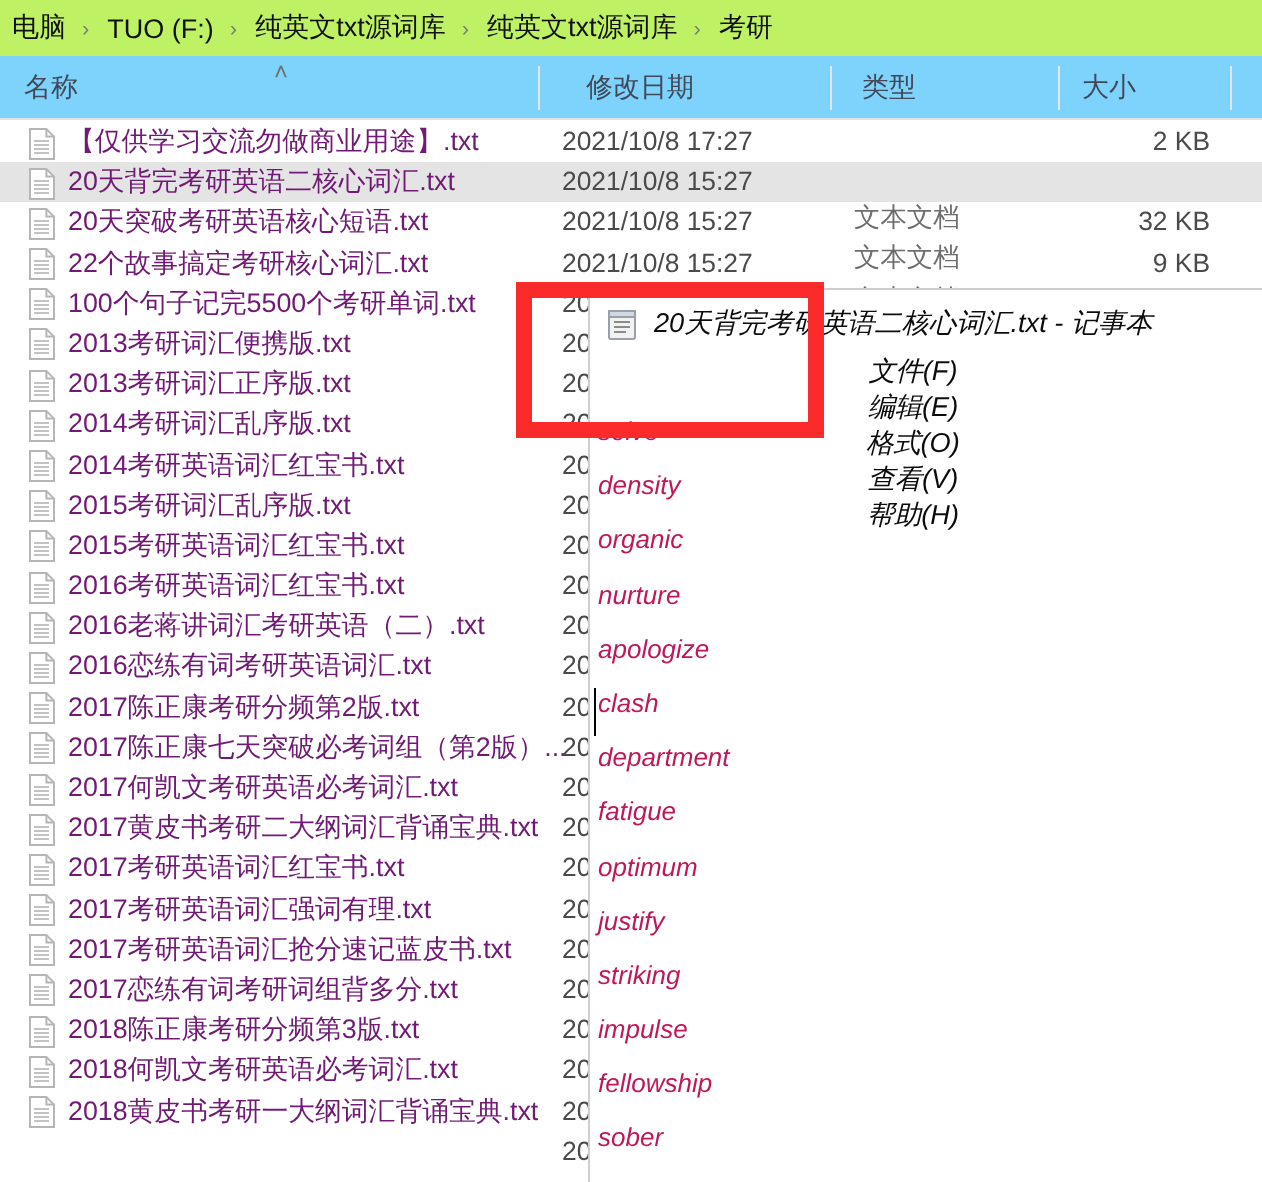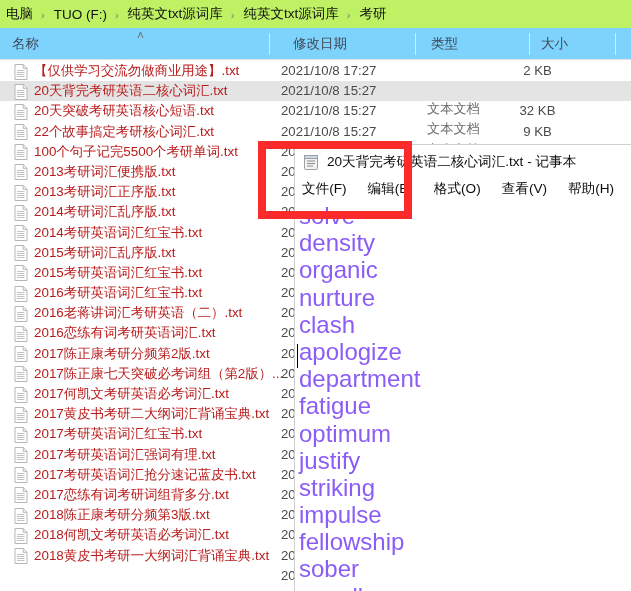--- a/index.html
+++ b/index.html
@@ -98,21 +98,21 @@
     width: 14px; height: 16px;
   }
   .ficon svg { display: block; }
 
   .fname {
     position: absolute;
     left: 34px; top: 0;
     height: 20.2px;
     line-height: 20.2px;
     font-size: 13.4px;
-    color: #b91c1c;
+    color: #701a75;
     white-space: nowrap;
   }
   .fdate {
     position: absolute;
     left: 281px; top: 0;
     height: 20.2px;
     line-height: 20.2px;
     font-size: 13.2px;
     color: #4a4a4a;
     white-space: nowrap;
@@ -129,34 +129,35 @@
     margin-top: 18px;
   }
   .fsize {
     position: absolute;
     left: 470px; width: 135px;
     top: 0;
     height: 20.2px;
     line-height: 20.2px;
     font-size: 13.2px;
     color: #4a4a4a;
-    text-align: center;
+    text-align: right;
     white-space: nowrap;
   }
 
   
   .notepad {
     position: absolute;
     left: 294px; top: 144px;
     width: 337px;
     height: 447px;
     background: #ffffff;
     border-left: 1px solid #cfcfcf;
     border-top: 1px solid #cfcfcf;
     overflow: hidden;
+    font-style: italic;
   }
   .np-title {
     position: absolute;
     left: 0; top: 4px;
     width: 337px; height: 26px;
     display: flex;
     align-items: center;
     padding-left: 8px;
     white-space: nowrap;
   }
@@ -169,42 +170,43 @@
     font-size: 13.6px;
     color: #0c0c0c;
   }
   .np-menu {
     position: absolute;
     left: 0; top: 32px;
     width: 337px; height: 24px;
     display: flex;
     align-items: center;
     padding-left: 7px;
+    flex-direction: column;
   }
   .np-menu-item {
     font-size: 13.6px;
     color: #0c0c0c;
     margin-right: 21px;
     white-space: nowrap;
     cursor: default;
   }
   .np-body {
     position: absolute;
     left: 0; top: 57px;
     width: 337px;
     height: 390px;
     padding-left: 4px;
     overflow: hidden;
   }
   .np-line {
     position: relative;
     height: 27.2px;
     line-height: 27.2px;
-    font-size: 24px;
-    color: #8b5cf6;
+    font-size: 13px;
+    color: #be185d;
     white-space: nowrap;
   }
   .np-caret {
     position: absolute;
     left: 2px; top: 199px;
     width: 1px; height: 24px;
     background: #000000;
   }
 
   
@@ -678,22 +680,22 @@
         <span class="np-menu-item">编辑(E)</span>
         <span class="np-menu-item">格式(O)</span>
         <span class="np-menu-item">查看(V)</span>
         <span class="np-menu-item">帮助(H)</span>
       </div>
     <div class="np-body" id="np-body">
         <div class="np-line">solve</div>
         <div class="np-line">density</div>
         <div class="np-line">organic</div>
         <div class="np-line">nurture</div>
+        <div class="np-line">apologize</div>
         <div class="np-line">clash</div>
-        <div class="np-line">apologize</div>
         <div class="np-line">department</div>
         <div class="np-line">fatigue</div>
         <div class="np-line">optimum</div>
         <div class="np-line">justify</div>
         <div class="np-line">striking</div>
         <div class="np-line">impulse</div>
         <div class="np-line">fellowship</div>
         <div class="np-line">sober</div>
         <div class="np-line">appall</div>
       </div>

